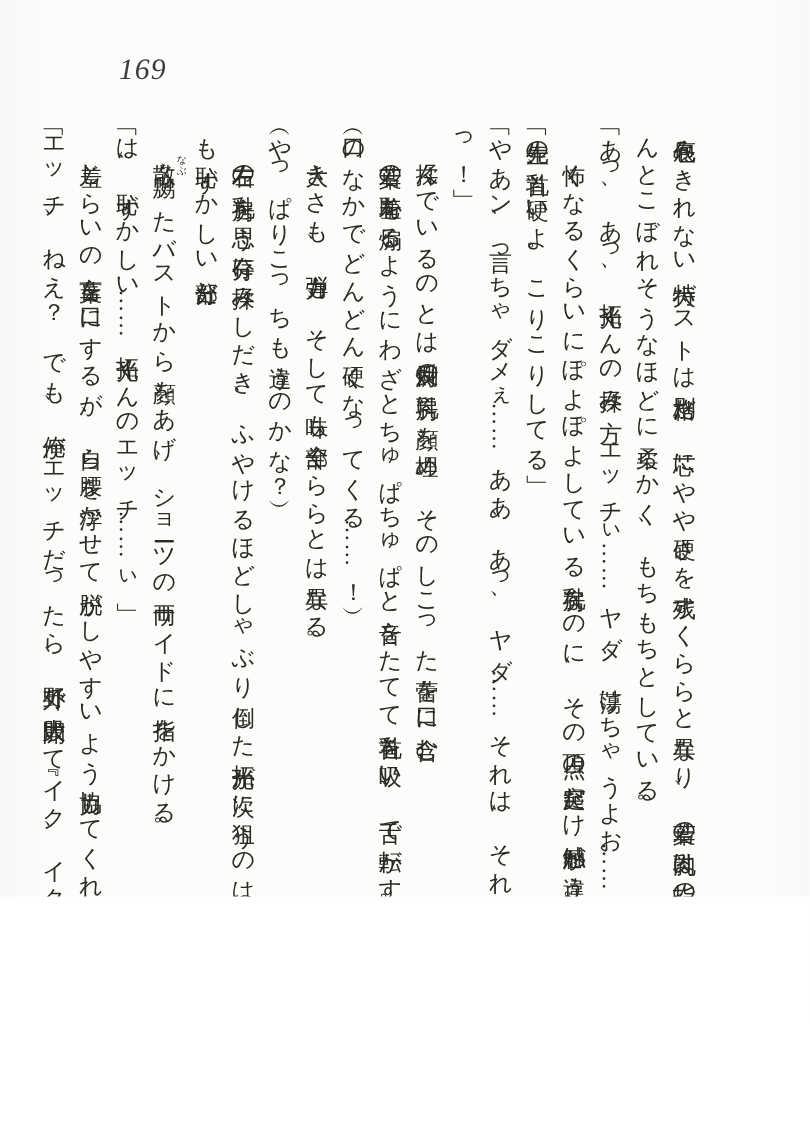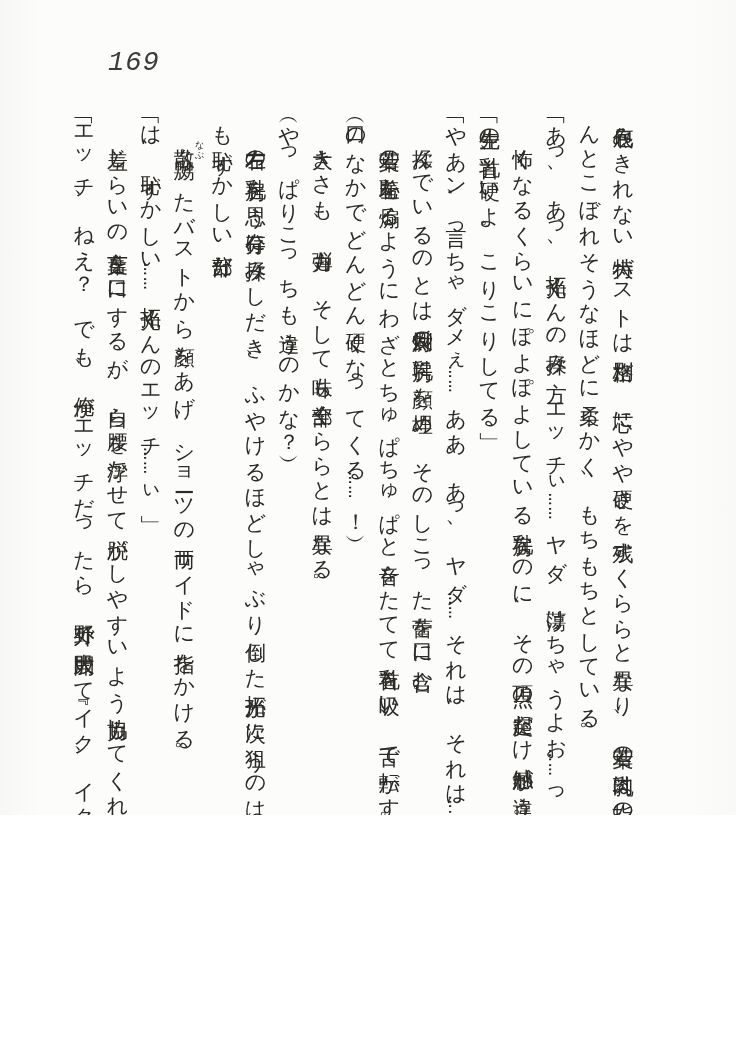--- a/index.html
+++ b/index.html
@@ -13,21 +13,20 @@
     font-family: "Liberation Serif", "DejaVu Serif", serif;
   }
   .page {
     position: relative;
     width: 736px;
     height: 815px;
     overflow: hidden;
     background:
       linear-gradient(90deg, #f7f7f5 0%, #fcfcfb 6%, #fcfcfb 94%, #f8f8f6 100%),
       #fcfcfb;
-    font-family: Liberation Mono, monospace;
   }
   .page-number {
     position: absolute;
     top: 50px;
     left: 108px;
     font-size: 27px;
     font-style: italic;
     color: #3d3c3a;
     letter-spacing: 1px;
     line-height: 1;

